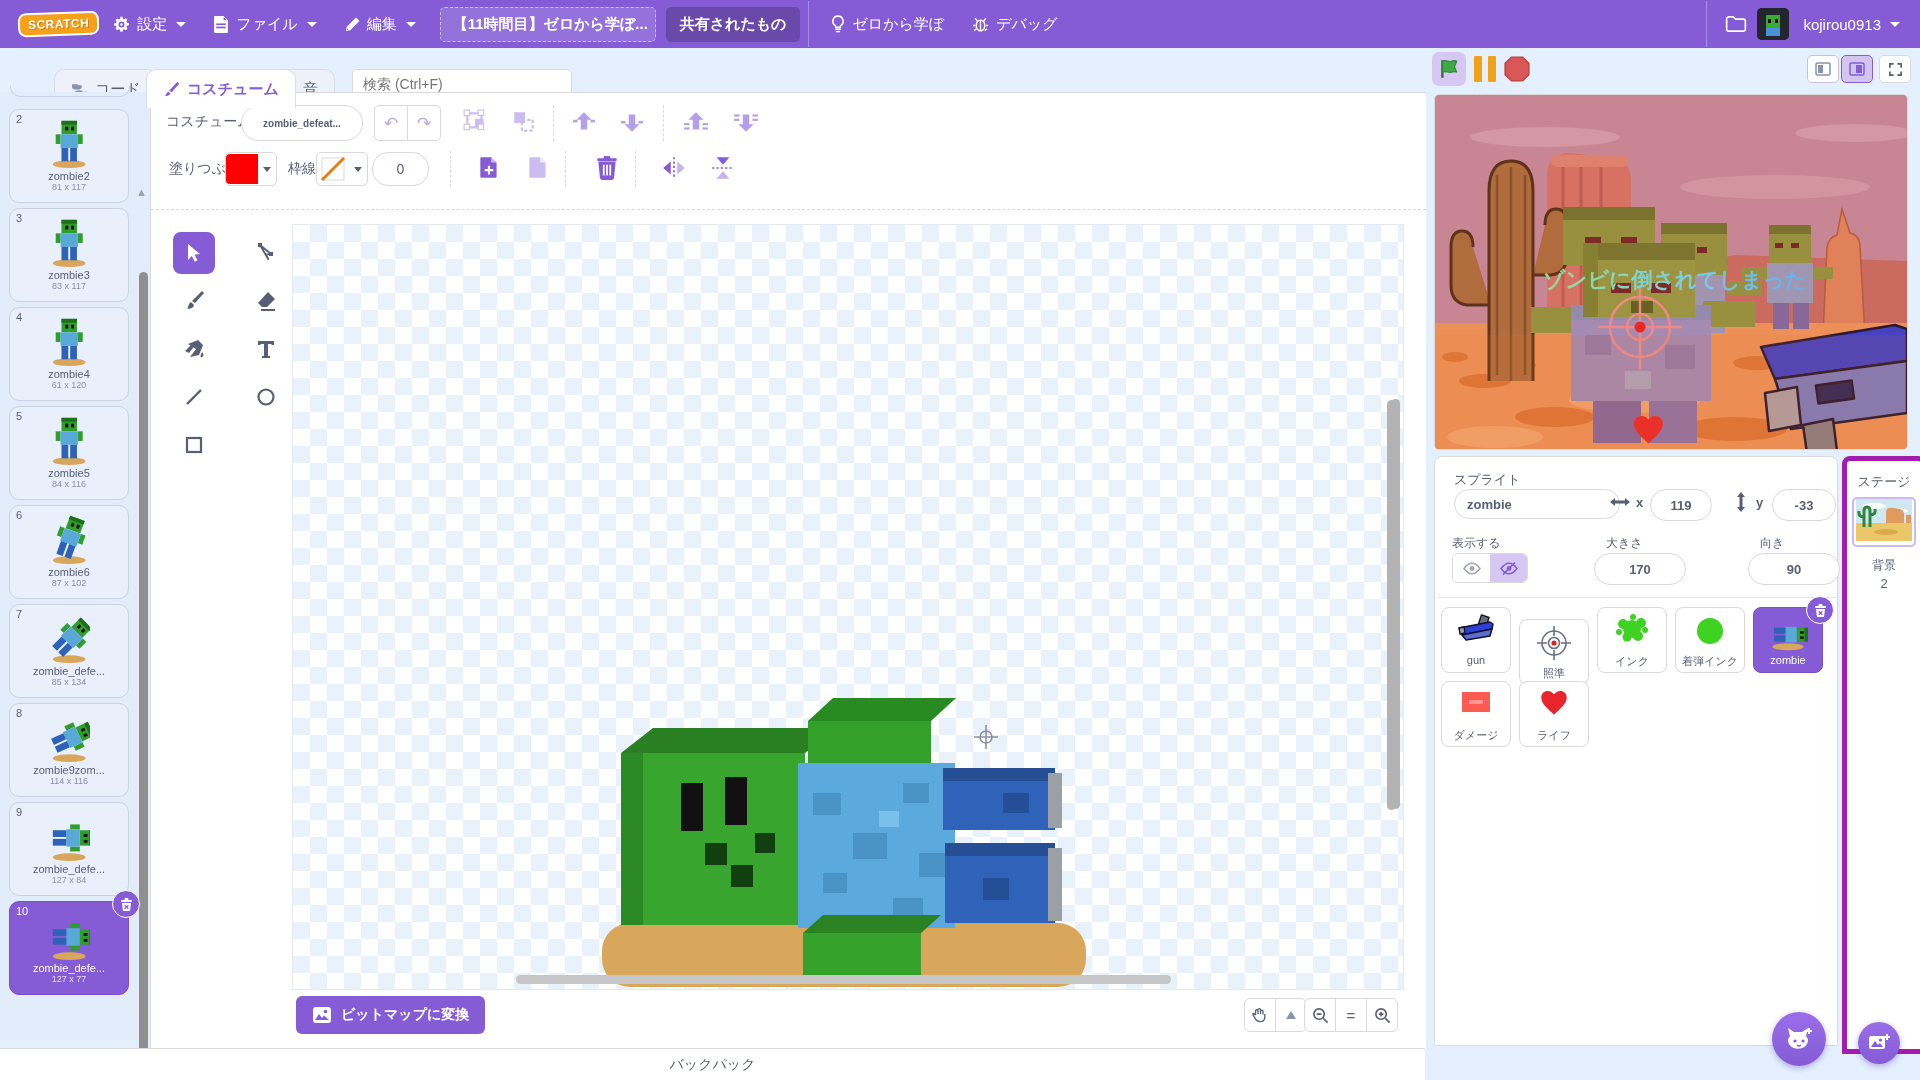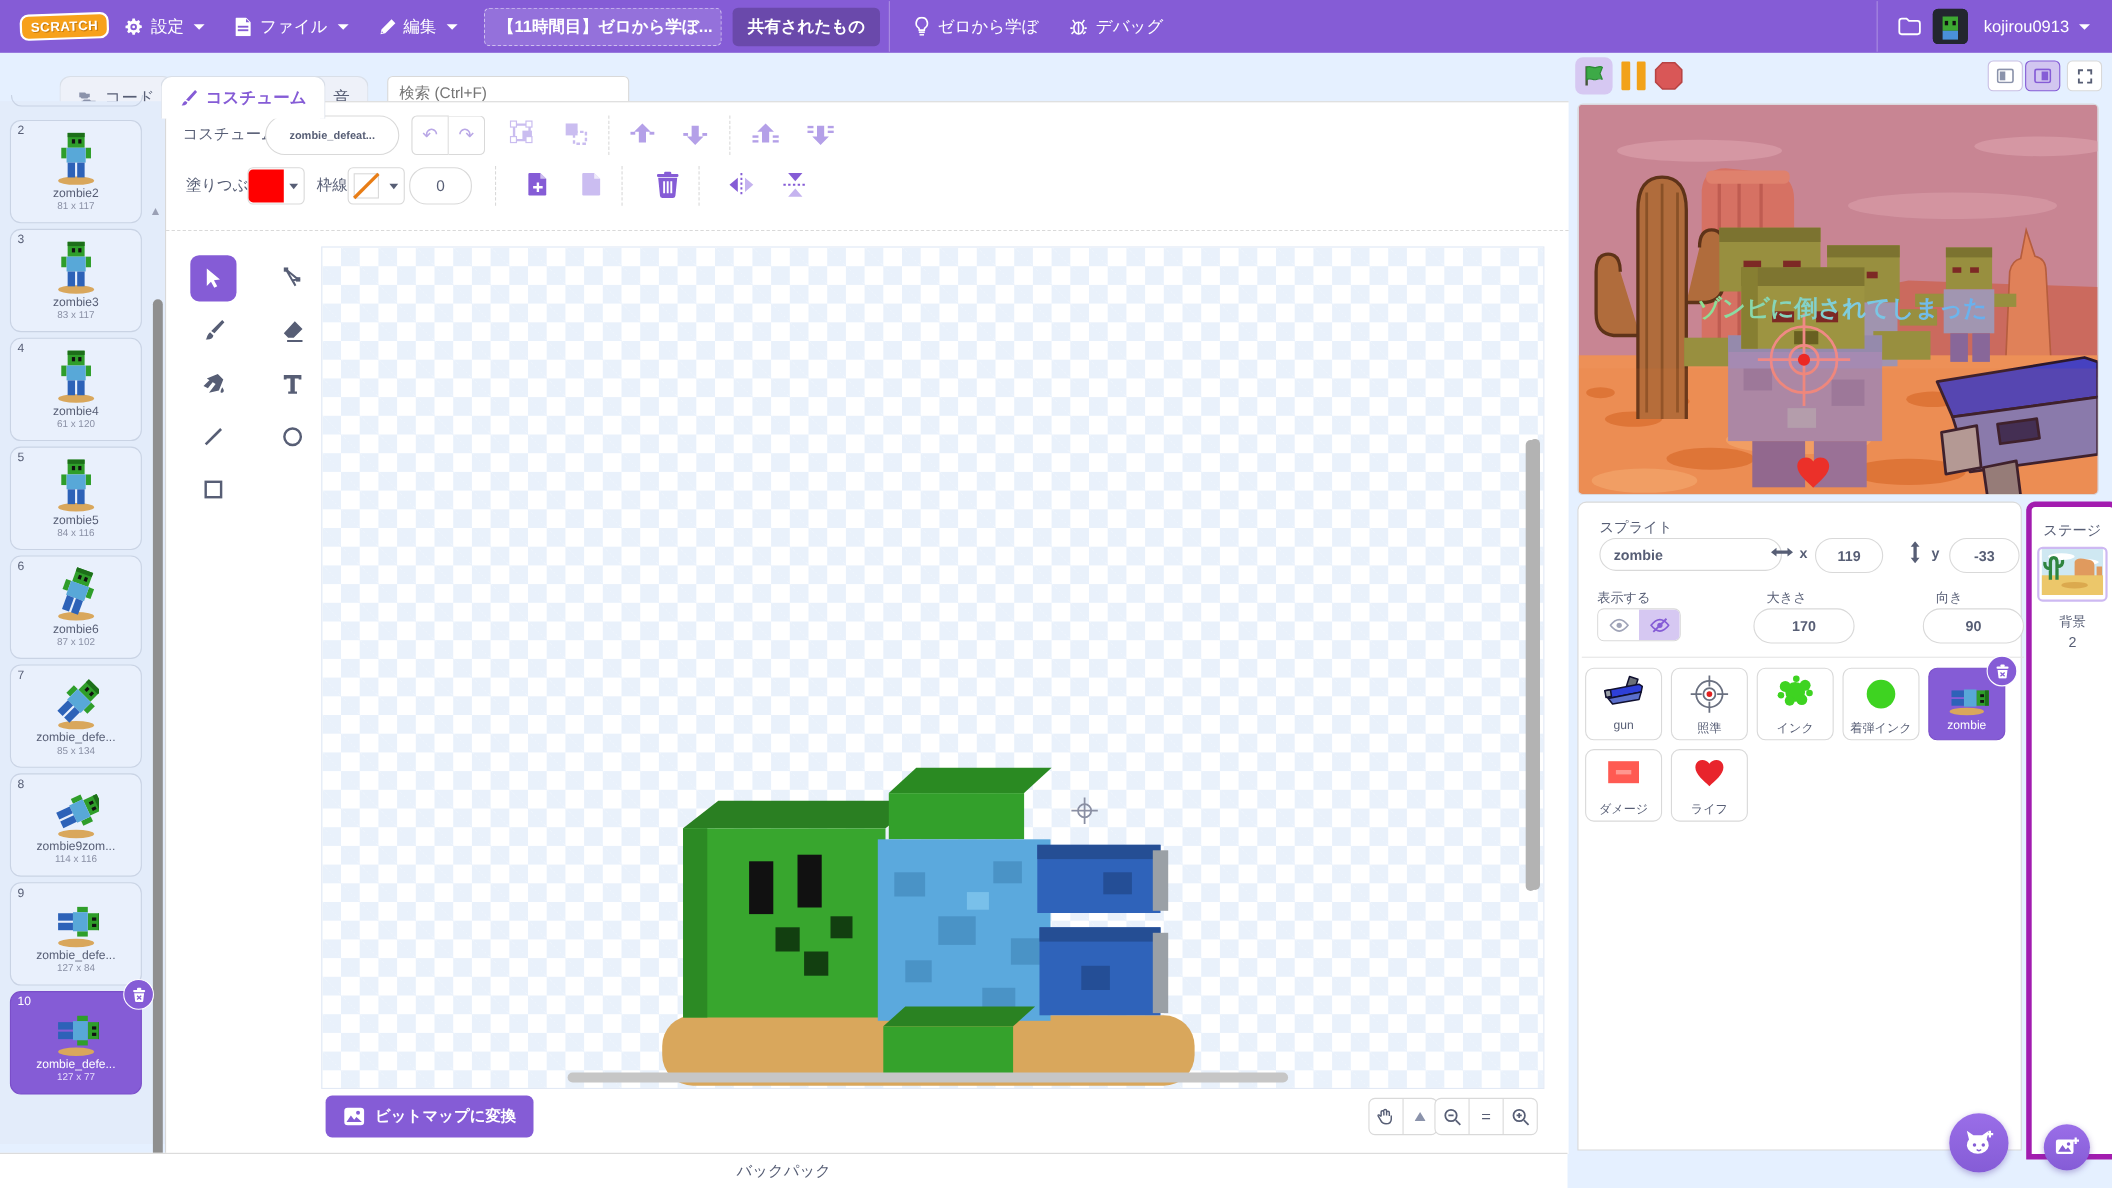--- a/index.html
+++ b/index.html
@@ -826,21 +826,21 @@
           <span class="s-ic"><svg width="40" height="34" viewBox="0 0 40 34">
               <g stroke="#101030" stroke-width="1.4" stroke-linejoin="round">
                 <rect x="24" y="4" width="8" height="9" fill="#6a6f77" transform="rotate(18 28 8)"></rect>
                 <polygon points="3,16 34,10 37,12 36,17 6,23" fill="#2e3fd8"></polygon>
                 <polygon points="6,23 36,17 34,24 10,28" fill="#5a6ecb"></polygon>
                 <polygon points="3,16 8,15 9,21 4,22" fill="#9aa0a8"></polygon>
               </g>
             </svg></span>
           <span class="s-name">gun</span>
         </div>
-        <div class="sprite-card" style="left: 78px; top: 0px;">
+        <div class="sprite-card" style="left: 78px; top: 12px;">
           <span class="s-ic"><svg width="38" height="38" viewBox="0 0 38 38">
               <g fill="none" stroke="#6a7080" stroke-width="1.6">
                 <circle cx="19" cy="19" r="12"></circle>
                 <circle cx="19" cy="19" r="5.5"></circle>
                 <path d="M19 2v10M19 26v10M2 19h10M26 19h10"></path>
               </g>
               <circle cx="19" cy="19" r="2.6" fill="#e02020"></circle>
             </svg></span>
           <span class="s-name">照準</span>
         </div>

